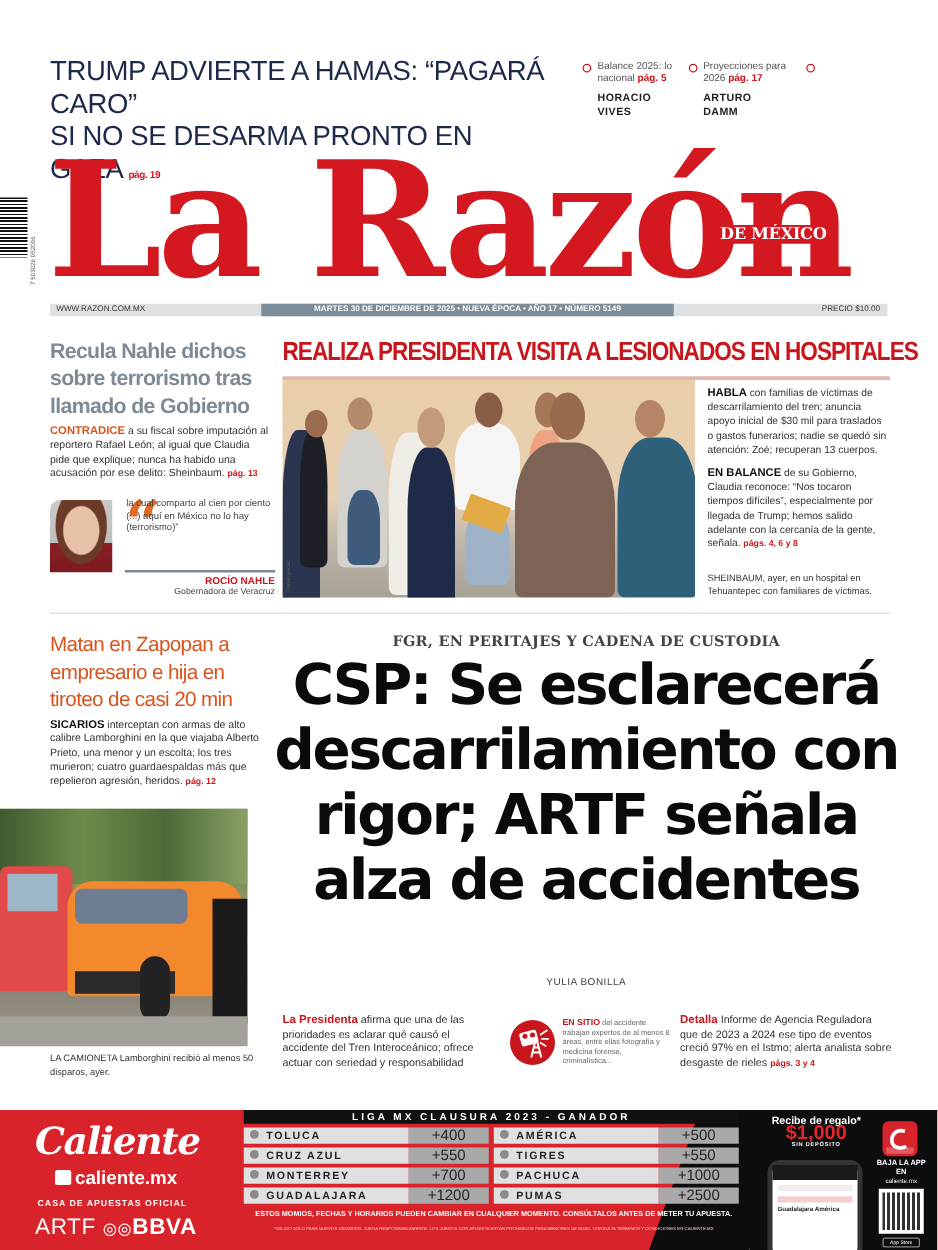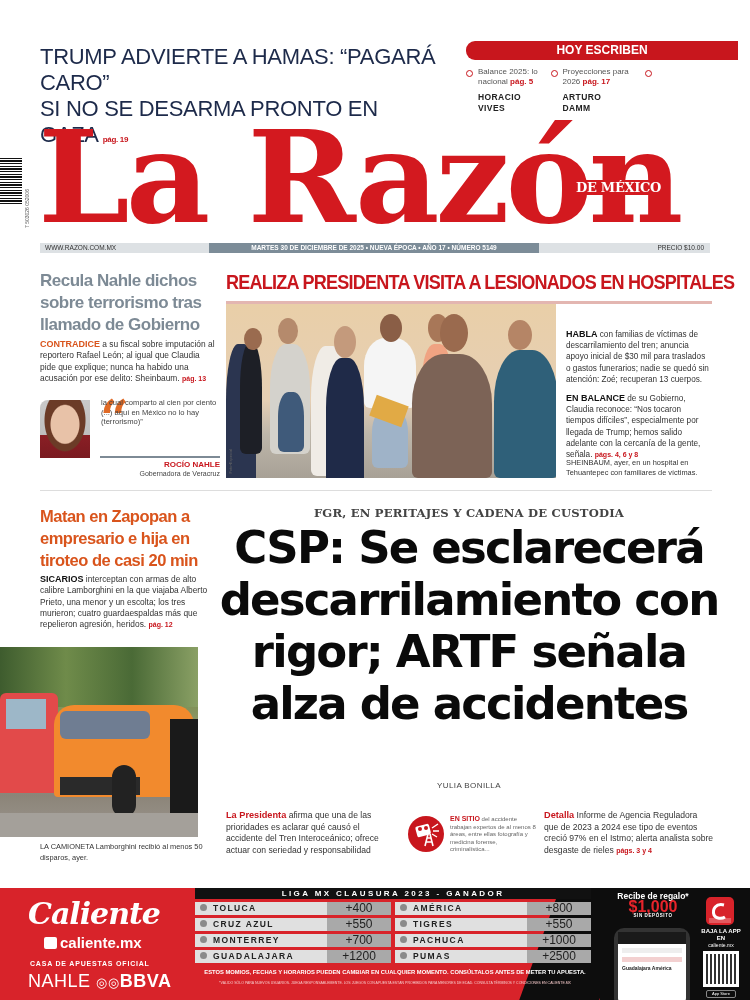--- a/index.html
+++ b/index.html
@@ -55,28 +55,28 @@
   .quote-name { left: 100px; top: 460px; width: 120px; text-align: right; font-size: 8px; font-weight: bold; color: #c8161d; }
   .quote-role { left: 100px; top: 470px; width: 120px; text-align: right; font-size: 7px; color: #444; }
 
   
   .hosp-title { left: 226px; top: 270px; width: 486px; font-family: "Liberation Sans Narrow", "Liberation Sans", sans-serif; font-size: 21px; font-weight: bold; color: #c8161d; letter-spacing: -0.9px; transform: scaleX(0.86); transform-origin: left; white-space: nowrap; }
   .hosp-rule { left: 226px; top: 301px; width: 486px; height: 3px; background: #e3b6b1; }
   .hosp-photo { left: 226px; top: 304px; width: 330px; height: 174px; overflow: hidden; background: linear-gradient(180deg, #e9cfa8 0%, #e6cfb4 55%, #bdb6aa 75%, #a8a196 100%); }
   .person { position: absolute; border-radius: 40% 40% 6px 6px; }
   .head { position: absolute; border-radius: 50%; }
   .photo-credit { position: absolute; left: 2px; bottom: 4px; font-size: 4px; color: #666; writing-mode: vertical-rl; transform: rotate(180deg); }
-  .hosp-body { left: 566px; top: 309px; width: 146px; font-size: 8.2px; line-height: 11.2px; color: #333; margin-top: 20px; }
+  .hosp-body { left: 566px; top: 309px; width: 146px; font-size: 8.2px; line-height: 11.2px; color: #333; }
   .hosp-body p { margin-bottom: 8px; }
   .hosp-caption { left: 566px; top: 458px; width: 146px; font-size: 7.4px; line-height: 10px; color: #333; }
 
   .divider-h { left: 40px; top: 490px; width: 672px; height: 1px; background: #ddd; }
 
   
-  .zap-title { left: 40px; top: 505px; width: 175px; font-size: 16.5px; line-height: 22px; color: #d9541c; font-weight: bold; letter-spacing: -0.5px; }
+  .zap-title { left: 40px; top: 505px; width: 175px; font-size: 16.5px; line-height: 22px; color: #d9541c; font-weight: normal; letter-spacing: -0.5px; }
   .zap-body { left: 40px; top: 574px; width: 175px; font-size: 8.4px; line-height: 11.3px; color: #333; }
   .zap-photo { left: 0; top: 647px; width: 198px; height: 190px; overflow: hidden; background: linear-gradient(180deg, #4d6a3a 0%, #7f9156 30%, #a5a08a 55%, #8b8478 78%, #9d9790 100%); }
   .zap-caption { left: 40px; top: 842px; width: 175px; font-size: 7.4px; line-height: 10.5px; color: #333; }
 
   
   .kicker { left: 226px; top: 506px; width: 486px; text-align: center; font-family: "DejaVu Serif", serif; font-weight: bold; font-size: 11.6px; color: #444; letter-spacing: 0.2px; }
   .main-head { left: 216px; top: 522px; width: 506px; text-align: center; font-family: "DejaVu Sans", sans-serif; font-weight: bold; font-size: 45px; line-height: 52px; color: #0a0a0a; letter-spacing: -1.8px; }
   .byline { left: 226px; top: 781px; width: 486px; text-align: center; font-size: 8px; color: #444; letter-spacing: 0.4px; }
 
   .col3 { top: 810px; font-size: 8.6px; line-height: 11.6px; color: #333; }
@@ -118,21 +118,20 @@
 </style>
 </head>
 <body>
 
 <div class="abs top-headline">
   <div>TRUMP ADVIERTE A HAMAS: “PAGARÁ CARO”</div>
   <div><span>SI NO SE DESARMA PRONTO EN GAZA</span><span class="pg">pág. 19</span></div>
 </div>
 
 <div class="abs hoy">
-  <div class="hoy-bar">HOY ESCRIBEN</div>
   <div class="hoy-cols">
     <div class="hoy-col">
       <span class="hoy-dot"></span>
       <div>
         <div class="hoy-topic"><span>Balance 2025: lo nacional</span> <span class="pg">pág. 5</span></div>
         <div class="hoy-author">
             <div>HORACIO</div>
             <div>VIVES</div>
           </div>
       </div>
@@ -261,31 +260,31 @@
   <span class="kw">Detalla</span><span> Informe de Agencia Reguladora que de 2023 a 2024 ese tipo de eventos creció 97% en el Istmo; alerta analista sobre desgaste de rieles</span>
   <span class="pg-red">págs. 3 y 4</span>
 </div>
 
 <div class="abs ad">
   <div class="ad-black-slant"></div>
   <div class="ad-black"></div>
   <div class="cal-logo">Caliente</div>
   <div class="cal-site"><span class="sq"></span><span>caliente.mx</span></div>
   <div class="cal-casa">CASA DE APUESTAS OFICIAL</div>
-  <div class="cal-liga"><span>NAHLE</span> <span style="font-size:13px;">◎◎</span><b>BBVA</b></div>
+  <div class="cal-liga"><span>ARTF</span> <span style="font-size:13px;">◎◎</span><b>BBVA</b></div>
 
   <div class="odds-head">LIGA MX CLAUSURA 2023 - GANADOR</div>
   <div class="odds">
     <div class="odd">
         <span class="odd-team"><span class="ic"></span><span>TOLUCA</span></span>
         <span class="odd-val">+400</span>
       </div>
     <div class="odd">
         <span class="odd-team"><span class="ic"></span><span>AMÉRICA</span></span>
-        <span class="odd-val">+800</span>
+        <span class="odd-val">+500</span>
       </div>
     <div class="odd">
         <span class="odd-team"><span class="ic"></span><span>CRUZ AZUL</span></span>
         <span class="odd-val">+550</span>
       </div>
     <div class="odd">
         <span class="odd-team"><span class="ic"></span><span>TIGRES</span></span>
         <span class="odd-val">+550</span>
       </div>
     <div class="odd">

